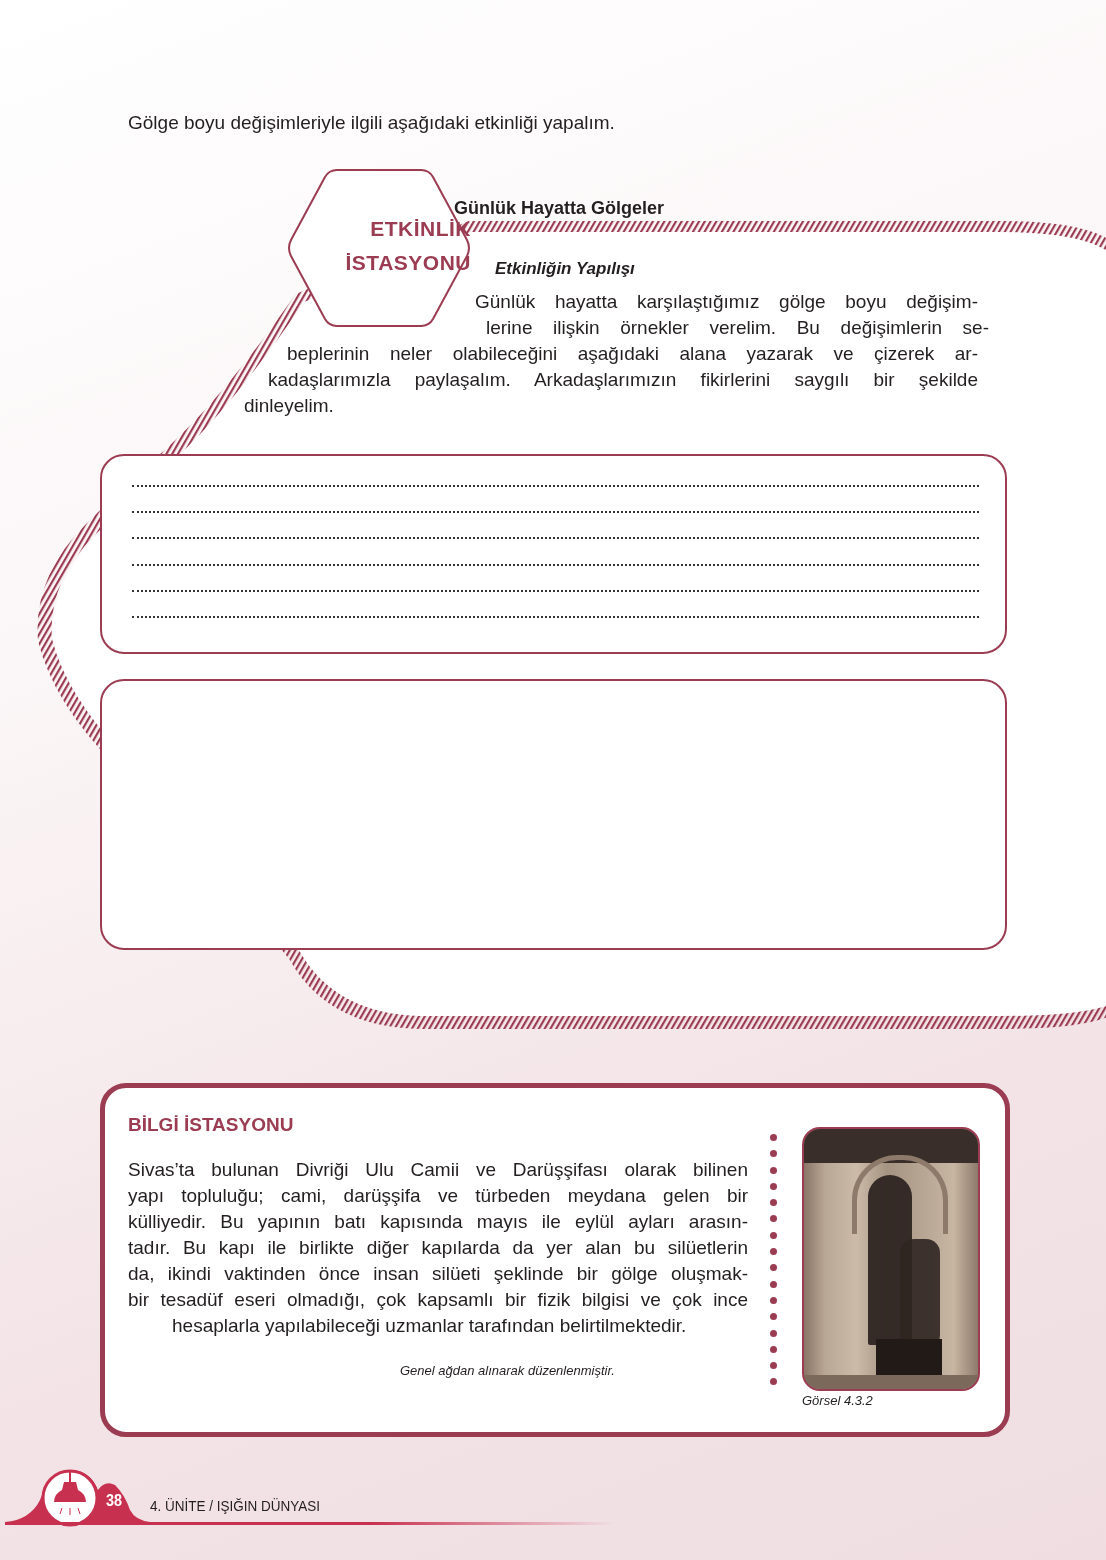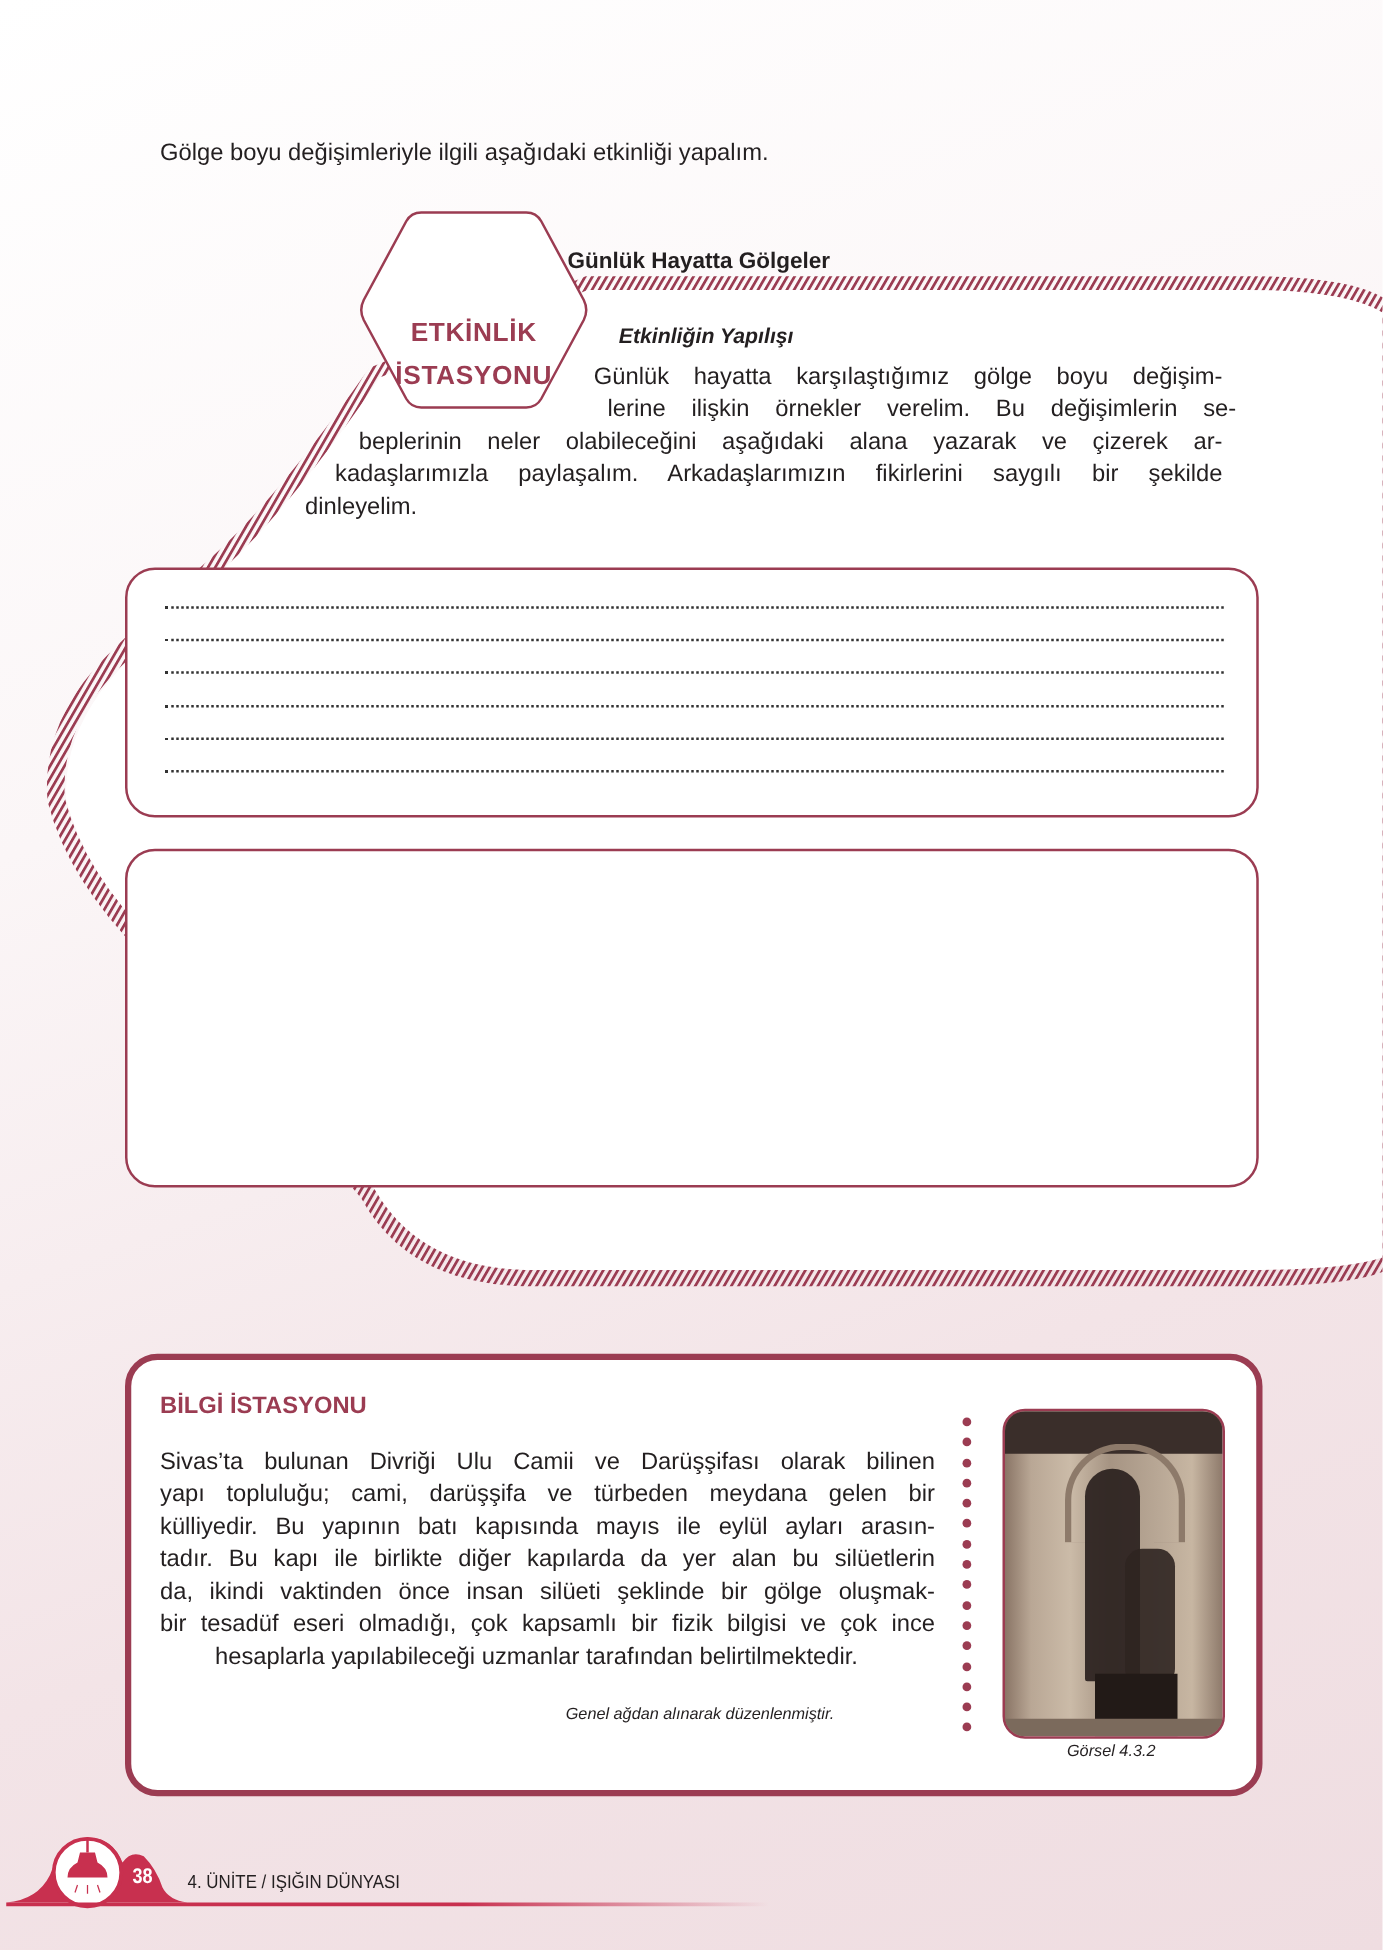--- a/index.html
+++ b/index.html
@@ -5,50 +5,50 @@
   html, body { margin:0; padding:0; }
   body {
     width:1106px; height:1560px; position:relative; overflow:hidden;
     font-family:"Liberation Sans", sans-serif; color:#231f20;
     background: linear-gradient(160deg, #ffffff 0%, #fbf6f7 35%, #f3e4e7 70%, #efdde1 100%);
   }
   .abs { position:absolute; }
   .intro { left:128px; top:112px; font-size:19px; }
   .white-blob { left:0; top:0; }
   .hex { left:287px; top:168px; width:184px; height:160px; }
-  .hex-text { left:287px; top:212px; width:184px; text-align:center; color:#9b3c52; font-weight:bold; font-size:21px; line-height:34px; letter-spacing:0.5px;margin-top:38px; }
+  .hex-text { left:287px; top:212px; width:184px; text-align:right; color:#9b3c52; font-weight:bold; font-size:21px; line-height:34px; letter-spacing:0.5px; }
   .act-title { left:454px; top:198px; font-weight:bold; font-size:18px; }
   .act-sub { left:495px; top:259px; font-weight:bold; font-size:17px;font-style:italic; }
   .para { font-size:19px; line-height:26px; text-align:justify; }
   .p1 { left:475px; top:289px; width:503px; text-align-last:justify; }
   .p2 { left:486px; top:315px; width:503px; text-align-last:justify; }
   .p3 { left:287px; top:341px; width:691px; text-align-last:justify; }
   .p4 { left:268px; top:367px; width:710px; text-align-last:justify; }
   .p5 { left:244px; top:393px; width:400px; }
   .box { border:2px solid #9b3c52; border-radius:24px; background:#fff; }
   .write-box { left:100px; top:454px; width:903px; height:196px; }
   .dots { position:absolute; left:30px; right:26px; height:0; border-top:2.5px dotted #333; }
   .draw-box { left:100px; top:679px; width:903px; height:267px; }
   .info-box { left:100px; top:1083px; width:900px; height:344px; border:5px solid #9b3c52; border-radius:26px; background:#fff; }
   .info-title { left:128px; top:1114px; color:#9b3c52; font-weight:bold; font-size:19px;text-align:center; }
   .info-text { left:128px; top:1157px; width:620px; font-size:19px; line-height:26px; text-align:justify; }
   .info-text span { display:block; text-align-last:justify; }
   .info-text span.last { text-align-last:left;margin-left:44px; }
-  .source { left:386px; top:1363px; width:348px; text-align:center; font-style:italic; font-size:13px; }
+  .source { left:400px; top:1363px; width:348px; text-align:left; font-style:italic; font-size:13px; }
   .dotcol { left:770px; top:1134px; width:8px; }
   .dotcol i { display:block; width:7px; height:7px; border-radius:50%; background:#9b3c52; margin-bottom:9.3px; }
   .photo { left:802px; top:1127px; width:174px; height:260px; border:2px solid #9b3c52; border-radius:18px; overflow:hidden;
     background: linear-gradient(90deg,#8a7566 0%,#b9a795 12%,#cbbba8 30%,#a69483 48%,#b8a795 70%,#c7b6a2 86%,#8e7a6b 100%); }
   .photo .top { position:absolute; left:0; top:0; width:100%; height:34px; background:#3a2e2a; }
   .photo .arch { position:absolute; left:48px; top:26px; width:86px; height:74px; border:5px solid #8d7a6a; border-bottom:none; border-radius:45px 45px 0 0; }
   .photo .shadow { position:absolute; left:64px; top:46px; width:44px; height:170px; background:#2a211e; border-radius:22px 22px 2px 2px; opacity:0.92; }
   .photo .shadow2 { position:absolute; left:72px; top:210px; width:66px; height:50px; background:#221a17; }
   .photo .body2 { position:absolute; left:96px; top:110px; width:40px; height:110px; background:#2f2521; border-radius:14px; opacity:0.9; }
   .photo .foot { position:absolute; left:0; bottom:0; width:100%; height:14px; background:#7b6a5c; }
-  .caption { left:802px; top:1393px; width:174px; text-align:center; font-style:italic; font-size:13px; }
+  .caption { left:802px; top:1393px; width:174px; font-style:italic; font-size:13px; }
   .footer-text { left:150px; top:1497px; font-size:15px; transform:scaleX(0.9); transform-origin:left; }
   .page-num { left:100px; top:1491px; width:28px; color:#fff; font-weight:bold; font-size:17px; text-align:center; transform:scaleX(0.85); }
   .footer-line { left:5px; top:1522px; width:610px; height:3px; background:linear-gradient(90deg,#c8304f 0%,#c8304f 60%,rgba(200,48,79,0) 100%); }
 </style>
 </head>
 <body>
 
 <svg class="abs white-blob" width="1106" height="1560" viewBox="0 0 1106 1560">
   <defs>
     <pattern id="hatch" patternUnits="userSpaceOnUse" width="5" height="5" patternTransform="rotate(30)">

